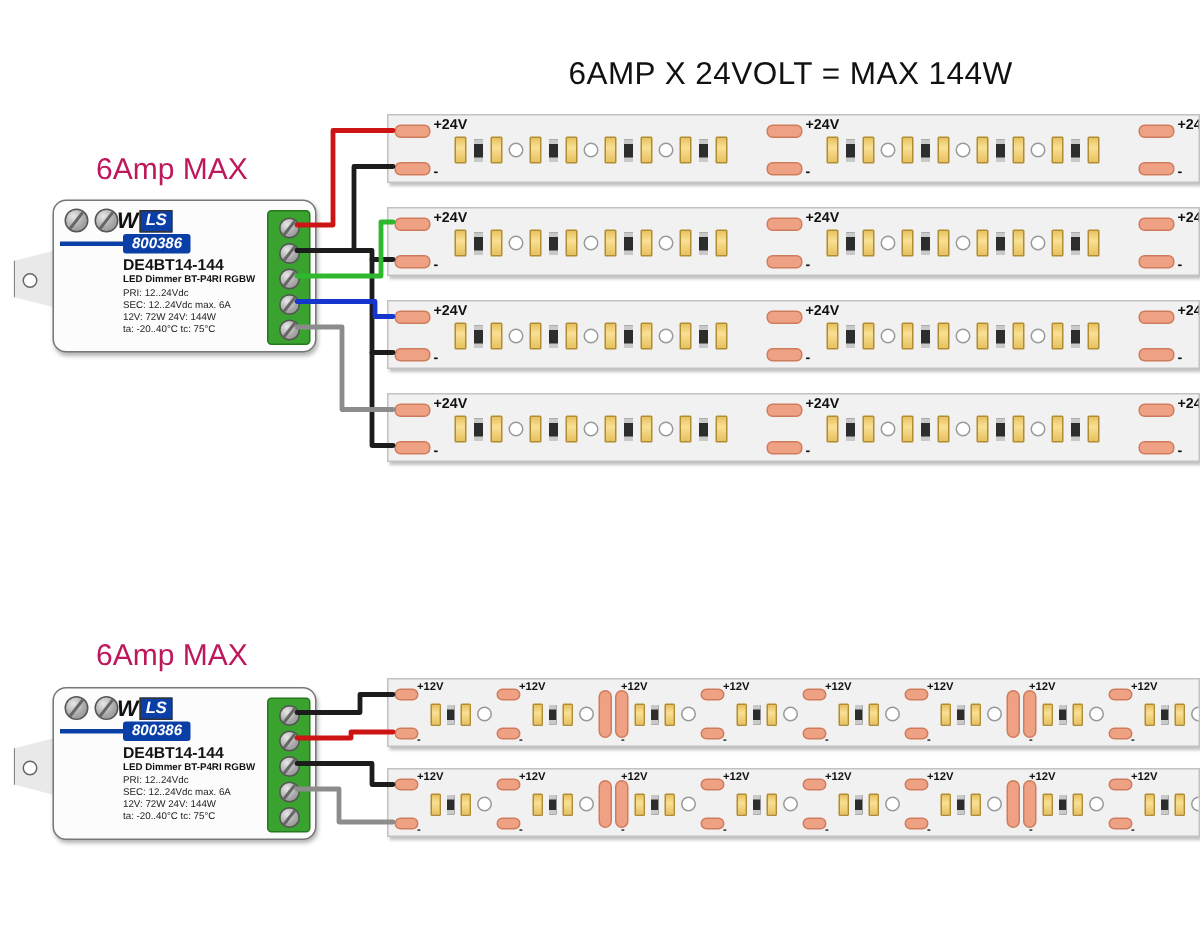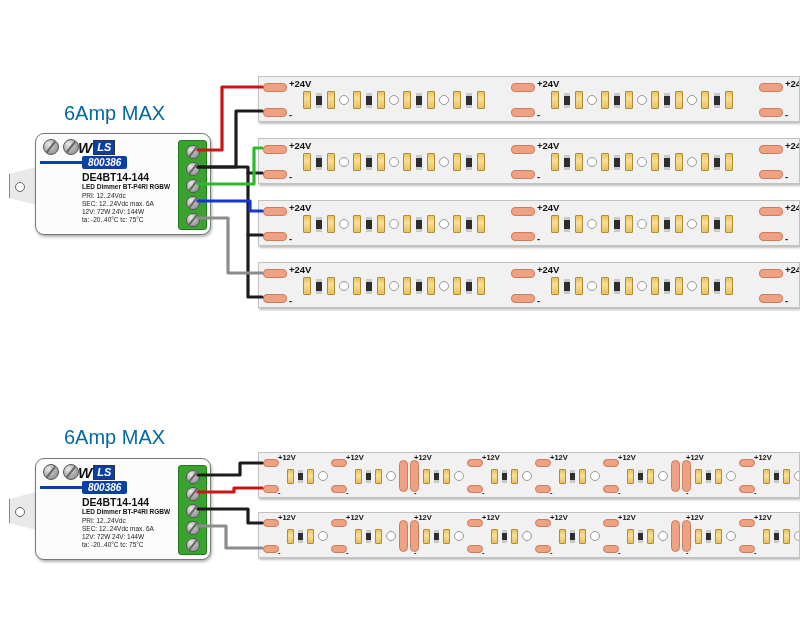--- a/index.html
+++ b/index.html
@@ -2,21 +2,21 @@
 <html><head>
 <meta charset="utf-8">
 <style>
   *{box-sizing:border-box;margin:0;padding:0}
   html,body{background:#fff}
   body{font-family:"Liberation Sans",sans-serif;color:#111}
   #canvas{position:relative;width:800px;height:618px;background:#fff;overflow:hidden}
   #wires{position:absolute;left:0;top:0;z-index:3;pointer-events:none}
 
   .sec-title{position:absolute;font-size:21px;letter-spacing:.3px;color:#111;white-space:nowrap;z-index:2}
-  .amp-label{position:absolute;font-size:20px;color:#0369a1;white-space:nowrap;z-index:2}
+  .amp-label{position:absolute;font-size:20px;color:#be185d;white-space:nowrap;z-index:2}
 
   
   .controller{position:absolute;width:176px;height:102px;z-index:2}
   .ctl-tab{position:absolute;left:-26px;top:33px;width:28px;height:40px;background:#e9e9e9;
            clip-path:polygon(0 20%,100% 2%,100% 98%,0 80%);border:1px solid #888}
   .ctl-tab-hole{position:absolute;left:5px;top:15px;width:10px;height:10px;border-radius:50%;
            background:#fff;border:1.5px solid #666}
   .ctl-body{position:absolute;inset:0;background:#fcfcfc;border:1.5px solid #777;border-radius:9px;
            box-shadow:1px 2px 3px rgba(0,0,0,.3)}
   .screw{position:absolute;width:16px;height:16px;border-radius:50%;border:1.5px solid #555;
@@ -59,20 +59,21 @@
       <polyline points="248,235 262,235" fill="none" stroke="#1c1c1c" stroke-width="3.2" stroke-linejoin="round" stroke-linecap="round"></polyline>
       <polyline points="198,184 254,184 254,148 262,148" fill="none" stroke="#2eb82e" stroke-width="3.2" stroke-linejoin="round" stroke-linecap="round"></polyline>
       <polyline points="198,201 250,201 250,211 262,211" fill="none" stroke="#1536cc" stroke-width="3.2" stroke-linejoin="round" stroke-linecap="round"></polyline>
       <polyline points="198,218 228,218 228,273 262,273" fill="none" stroke="#8c8c8c" stroke-width="3.2" stroke-linejoin="round" stroke-linecap="round"></polyline>
       <polyline points="198,475 240,475 240,463 262,463" fill="none" stroke="#1c1c1c" stroke-width="3.2" stroke-linejoin="round" stroke-linecap="round"></polyline>
       <polyline points="198,492 234,492 234,488 262,488" fill="none" stroke="#cc1414" stroke-width="3.2" stroke-linejoin="round" stroke-linecap="round"></polyline>
       <polyline points="198,509 248,509 248,523 262,523" fill="none" stroke="#1c1c1c" stroke-width="3.2" stroke-linejoin="round" stroke-linecap="round"></polyline>
       <polyline points="198,526 226,526 226,548 262,548" fill="none" stroke="#8c8c8c" stroke-width="3.2" stroke-linejoin="round" stroke-linecap="round"></polyline>
     </svg>
 
+  <div class="sec-title" style="left:379px;top:38px">6AMP X 24VOLT = MAX 144W</div>
   <div class="amp-label" style="left:64px;top:102px">6Amp MAX</div>
   <div class="amp-label" style="left:64px;top:426px">6Amp MAX</div>
 
   <div class="controller" style="left:35px;top:133px">
     <div class="ctl-tab">
       <div class="ctl-tab-hole"></div>
     </div>
     <div class="ctl-body">
       <div class="screw" style="left:7px;top:5px"></div>
       <div class="screw" style="left:27px;top:5px"></div>

